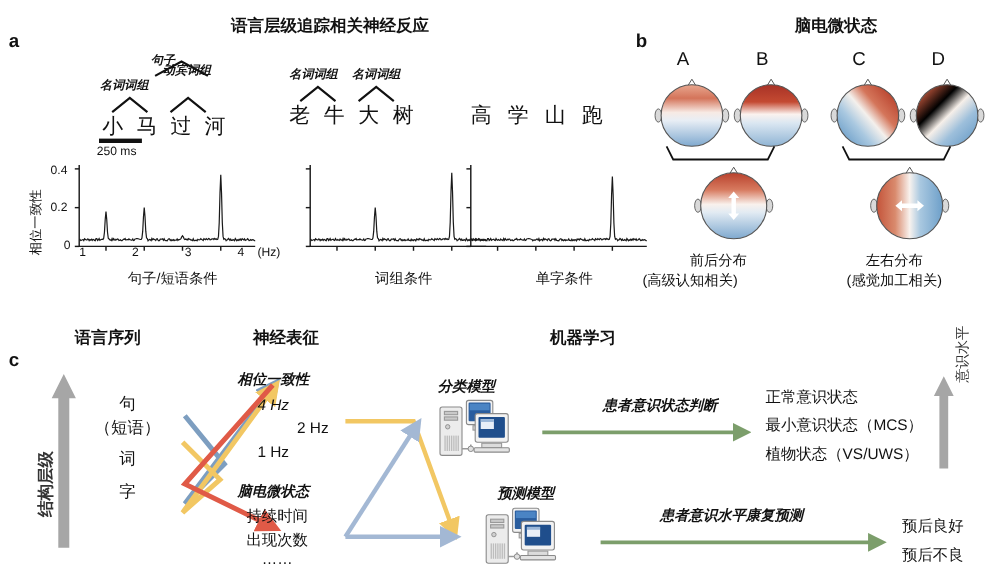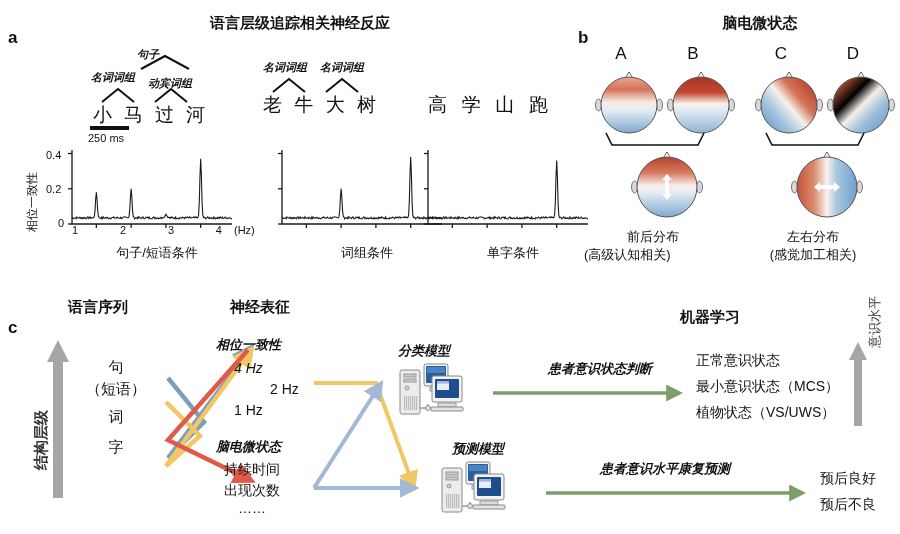--- a/index.html
+++ b/index.html
@@ -28,21 +28,21 @@
 <div class="abs panel-letter" style="left:8px;top:28px;">a</div>
 
 <div class="abs panel-title" style="left:140px;top:14px;width:320px;">语言层级追踪相关神经反应</div>
 
 <div class="abs" style="left:95px;top:36px;">
   <div class="tree-node" style="position:absolute;left:42px;top:11px;">句子</div>
   <svg class="abs" style="left:30px;top:18px;" width="80" height="16">
     <polyline points="16,15 40,2 64,15" fill="none" stroke="#111" stroke-width="2"></polyline>
   </svg>
   <div class="tree-node" style="position:absolute;left:-4px;top:34px;">名词词组</div>
-  <div class="tree-node" style="position:absolute;left:53px;top:40px;">动宾词组</div>
+  <div class="tree-node" style="position:absolute;left:53px;top:20px;">动宾词组</div>
   <svg class="abs" style="left:0px;top:50px;" width="120" height="18">
     <polyline points="7,16 23,3 39,16" fill="none" stroke="#111" stroke-width="2"></polyline>
     <polyline points="60,16 76,3 92,16" fill="none" stroke="#111" stroke-width="2"></polyline>
   </svg>
   <div class="abs" style="left:-2px;top:66px;width:112px;display:flex;justify-content:space-between;">
     <span class="char">小</span>
     <span class="char">马</span>
     <span class="char">过</span>
     <span class="char">河</span>
   </div>
@@ -252,21 +252,21 @@
 
 <div class="abs cond-lbl" style="left:598px;top:228px;width:110px;text-align:center;">前后分布</div>
 <div class="abs cond-lbl" style="left:584px;top:246px;width:138px;text-align:left;">(高级认知相关)</div>
 <div class="abs cond-lbl" style="left:758px;top:228px;width:110px;text-align:center;">左右分布</div>
 <div class="abs cond-lbl" style="left:744px;top:246px;width:138px;text-align:center;">(感觉加工相关)</div>
 
 <div class="abs panel-letter" style="left:8px;top:318px;">c</div>
 
 <div class="abs sec-head" style="left:38px;top:298px;width:120px;text-align:center;">语言序列</div>
 <div class="abs sec-head" style="left:200px;top:298px;width:120px;text-align:center;">神经表征</div>
-<div class="abs sec-head" style="left:500px;top:308px;width:240px;text-align:right;">机器学习</div>
+<div class="abs sec-head" style="left:500px;top:298px;width:240px;text-align:left;">机器学习</div>
 
 <svg class="abs" style="left:46px;top:340px;" width="24" height="160">
   <polygon points="12,0 23,22 17,22 17,158 7,158 7,22 1,22" fill="#a6a6a6"></polygon>
 </svg>
 <div class="abs rot90" style="left:32px;top:470px;font-size:15px;font-weight:bold;color:#333;">结构层级</div>
 
 <div class="abs body-txt" style="left:78px;top:358px;width:76px;text-align:center;font-size:15px;">句</div>
 <div class="abs body-txt" style="left:70px;top:380px;width:92px;text-align:center;font-size:15px;">（短语）</div>
 <div class="abs body-txt" style="left:78px;top:408px;width:76px;text-align:center;font-size:15px;">词</div>
 <div class="abs body-txt" style="left:78px;top:438px;width:76px;text-align:center;font-size:15px;">字</div>

